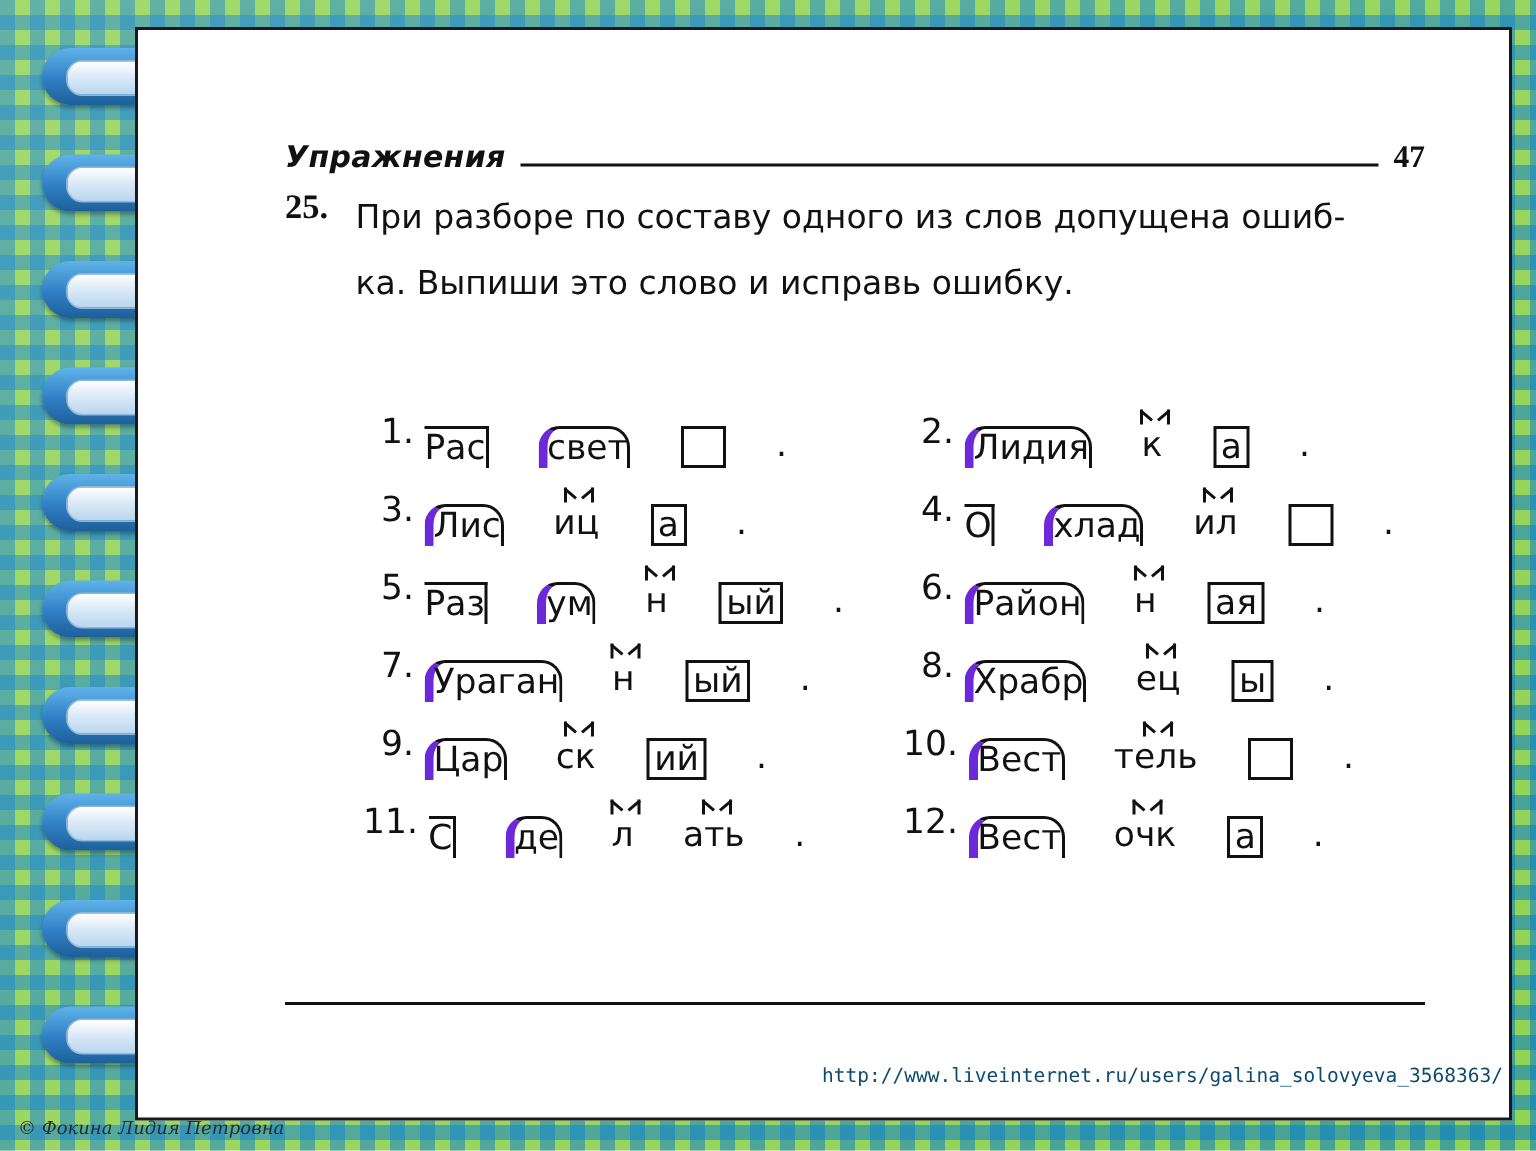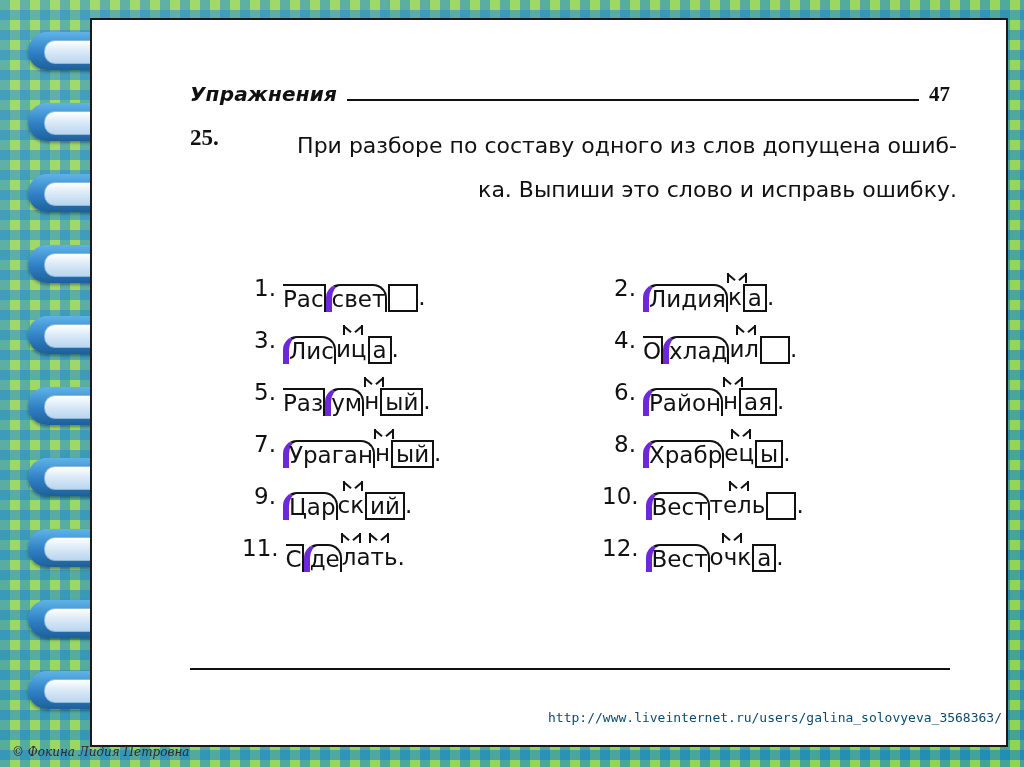--- a/index.html
+++ b/index.html
@@ -87,21 +87,21 @@
   .content {
     position: absolute;
     left: 0; top: 0;
     width: 100%;
     height: 100%;
     color: #111;
   }
   .header-row {
     position: absolute;
     left: 98px;
-    top: 62px;
+    top: 72px;
     width: 760px;
     display: flex;
     align-items: baseline;
   }
   .header-title {
     font-family: "DejaVu Sans", sans-serif;
     font-weight: bold;
     font-style: italic;
     font-size: 20px;
     letter-spacing: 0.2px;
@@ -161,20 +161,21 @@
     min-width: 34px;
     text-align: right;
     padding-right: 7px;
     white-space: nowrap;
   }
   .word-parse {
     position: relative;
     display: flex;
     align-items: flex-start;
     padding-top: 16px;
+    gap: 33px;
   }
   .morph {
     position: relative;
     font-family: "DejaVu Sans", sans-serif;
     font-size: 23px;
     line-height: 26px;
     white-space: pre;
     padding: 0 0;
   }
   
@@ -325,21 +326,21 @@
   <div class="paper">
     <div class="content">
 
       <div class="header-row">
         <div class="header-title">Упражнения</div>
         <div class="header-rule"></div>
         <div class="header-page">47</div>
       </div>
 
       <div class="task-number">25.</div>
-      <div class="task-text" style="white-space: pre-line; text-align: right;">При разборе по составу одного из слов допущена ошиб-
+      <div class="task-text" style="white-space: pre-line;">При разборе по составу одного из слов допущена ошиб-
 ка. Выпиши это слово и исправь ошибку.</div>
 
       <div class="word-grid" id="word-grid">
           <div class="word-row">
             <div class="word-cell">
               <div class="word-idx">1.</div>
               <div class="word-parse">
                 <span class="morph m-prefix"><span>Рас</span></span>
                 <span class="morph m-root"><span>свет</span></span>
                 <span class="morph m-end empty"><span></span></span>

